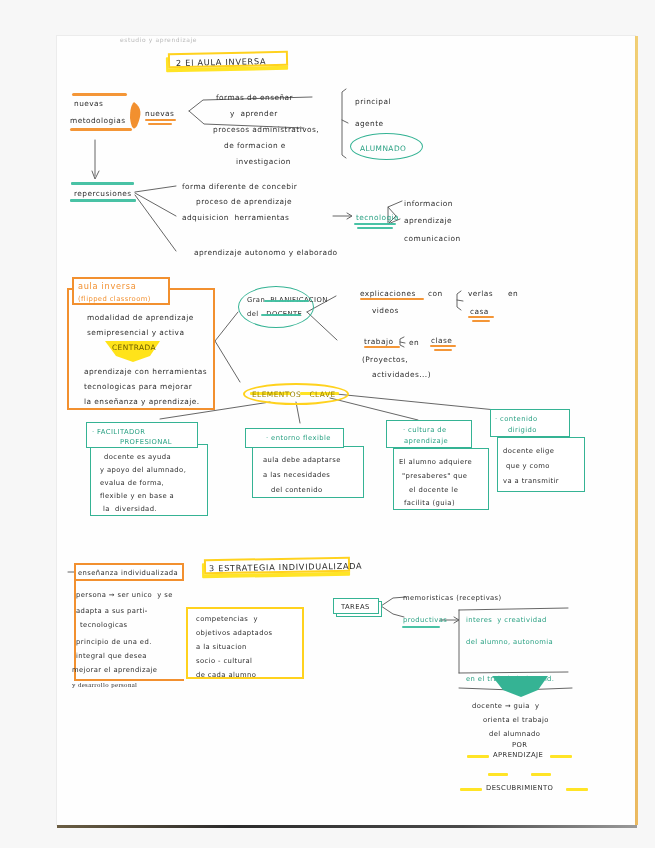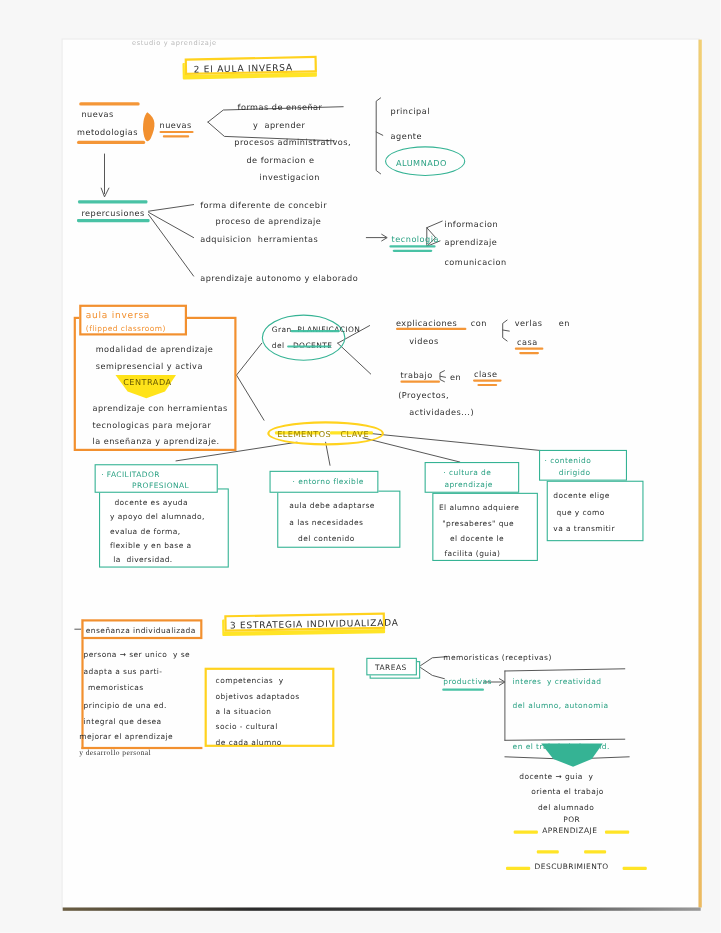--- a/index.html
+++ b/index.html
@@ -122,21 +122,21 @@
   <div class="oval tl" style="left:350px;top:133px;width:73px;height:27px;"></div>
   <div class="t teal" style="left:360px;top:143px;">ALUMNADO</div>
 
   <div class="hl tl" style="left:71px;top:182px;width:63px;height:2.6px;"></div>
   <div class="t" style="left:74px;top:188px;">repercusiones</div>
   <div class="hl tl" style="left:70px;top:199px;width:66px;height:2.6px;"></div>
 
   <div class="t" style="left:182px;top:181px;">forma diferente de concebir</div>
   <div class="t" style="left:196px;top:196px;">proceso de aprendizaje</div>
   <div class="t" style="left:182px;top:212px;">adquisicion  herramientas</div>
-  <div class="t" style="left:182px;top:247px;">aprendizaje autonomo y elaborado</div>
+  <div class="t" style="left:194px;top:247px;">aprendizaje autonomo y elaborado</div>
 
   <div class="t teal" style="left:356px;top:212px;">tecnologia</div>
   <div class="hl tl" style="left:354px;top:223px;width:42px;height:2.2px;"></div>
   <div class="hl tl" style="left:357px;top:227px;width:36px;height:2.2px;"></div>
   <div class="t" style="left:404px;top:198px;">informacion</div>
   <div class="t" style="left:404px;top:215px;">aprendizaje</div>
   <div class="t" style="left:404px;top:233px;">comunicacion</div>
 
   <div class="box or" style="left:67px;top:288px;width:148px;height:122px;"></div>
   <div class="box or" style="left:72px;top:277px;width:98px;height:28px;background:#fff;"></div>
@@ -219,21 +219,21 @@
 
   <div class="hl" style="left:202px;top:562px;width:148px;height:15px;transform:rotate(-1deg);"></div>
   <div class="box ye" style="left:204px;top:558px;width:146px;height:15px;transform:rotate(-1deg);background:#fff;"></div>
   <div class="t lg" style="left:209px;top:562px;transform:rotate(-1deg);">3 ESTRATEGIA INDIVIDUALIZADA</div>
 
   <div class="box or" style="left:74px;top:563px;width:110px;height:118px;border-top:none;border-right:none;background:transparent;"></div>
   <div class="box or" style="left:74px;top:563px;width:110px;height:18px;background:#fff;"></div>
   <div class="t sm" style="left:78px;top:568px;color:#2d2d2d;">enseñanza individualizada</div>
   <div class="t sm" style="left:76px;top:590px;">persona → ser unico  y se</div>
   <div class="t sm" style="left:76px;top:606px;">adapta a sus parti-</div>
-  <div class="t sm" style="left:80px;top:620px;">memoristicas</div>
+  <div class="t sm" style="left:80px;top:620px;">tecnologicas</div>
   <div class="t sm" style="left:76px;top:637px;">principio de una ed.</div>
   <div class="t sm" style="left:76px;top:651px;">integral que desea</div>
   <div class="t sm" style="left:72px;top:665px;">mejorar el aprendizaje</div>
   <div class="t sm" style="left:72px;top:679px;font-family:Liberation Serif, serif;">y desarrollo personal</div>
 
   <div class="box ye" style="left:186px;top:607px;width:118px;height:72px;background:#fff;"></div>
   <div class="t sm" style="left:196px;top:614px;">competencias  y</div>
   <div class="t sm" style="left:196px;top:628px;">objetivos adaptados</div>
   <div class="t sm" style="left:196px;top:642px;">a la situacion</div>
   <div class="t sm" style="left:196px;top:656px;">socio - cultural</div>

